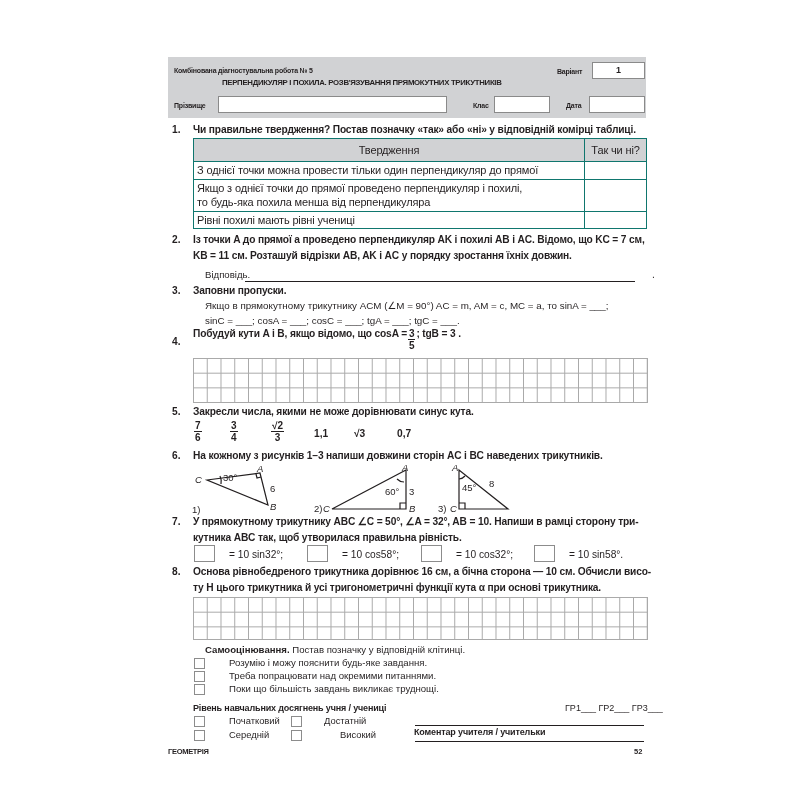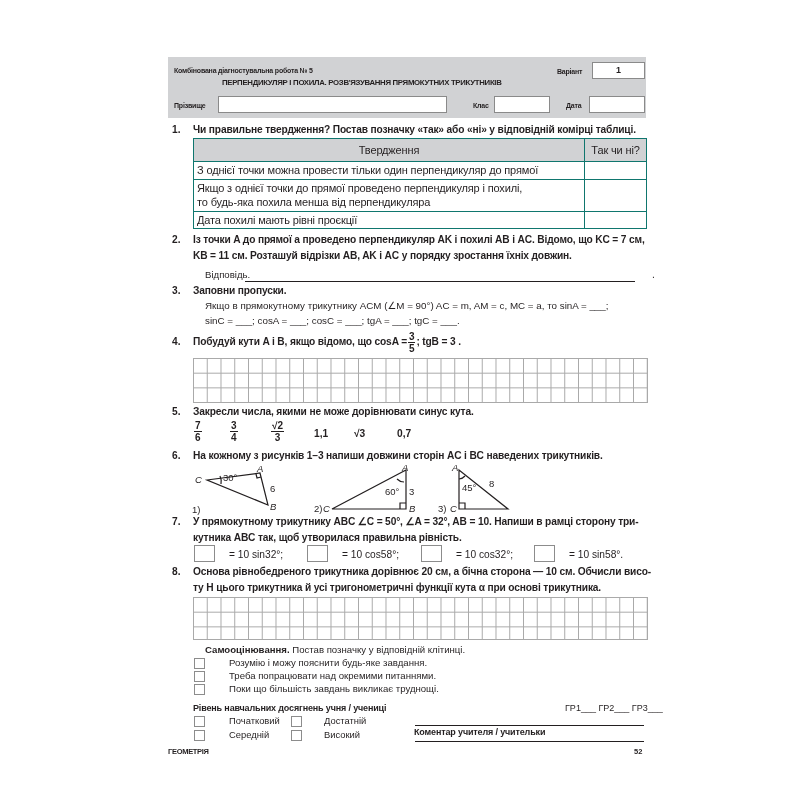--- a/index.html
+++ b/index.html
@@ -63,40 +63,40 @@
     <td class="ans"></td>
   </tr>
   <tr>
     <td>
       <div>Якщо з однієї точки до прямої проведено перпендикуляр і похилі,</div>
       <div>то будь-яка похила менша від перпендикуляра</div>
     </td>
     <td class="ans"></td>
   </tr>
   <tr>
-    <td>Дата похилі мають рівні проєкції</td>
+    <td>Рівні похилі мають рівні учениці</td>
     <td class="ans"></td>
   </tr>
 </tbody>
   </table>
 
 <span class="abs num" style="left:172px;top:234px;">2.</span>
 <span class="abs tb" style="left:193px;top:234px;">Із точки A до прямої a проведено перпендикуляр AK і похилі AB і AC. Відомо, що KC = 7 см,</span>
 <span class="abs tb" style="left:193px;top:250px;">KB = 11 см. Розташуй відрізки AB, AK і AC у порядку зростання їхніх довжин.</span>
 <span class="abs t" style="left:193px;top:269px;font-size:9.6px;">Відповідь.</span>
 <div class="abs" style="left:245px;top:270px;width:390px;height:12px;border-bottom:1px solid #231f20;"></div>
 <span class="abs t" style="left:640px;top:269px;">.</span>
 
 <span class="abs num" style="left:172px;top:285px;">3.</span>
 <span class="abs tb" style="left:193px;top:285px;">Заповни пропуски.</span>
 <span class="abs t" style="left:193px;top:300px;font-size:9.8px;">Якщо в прямокутному трикутнику ACM (∠M = 90°) AC = m,  AM = c,  MC = a,  то  sinA = ___;</span>
 <span class="abs t" style="left:193px;top:315px;font-size:9.8px;">sinC = ___;  cosA = ___;  cosC = ___;  tgA = ___;  tgC = ___.</span>
 
 <span class="abs num" style="left:172px;top:336px;">4.</span>
-<div class="abs tb" style="left:193px;top:328px;display:flex;align-items:center;height:28px;">
+<div class="abs tb" style="left:193px;top:328px;display:flex;align-items:flex-start;height:28px;">
   <span>Побудуй кути A і B, якщо відомо, що cosA =</span>
   <span class="frac" style="margin:0 1px;">
     <span class="n">3</span>
     <span>5</span>
   </span>
   <span>;  tgB = 3 .</span>
 </div>
 <div class="abs grid" style="left:193px;top:358px;width:455px;height:45px;"></div>
 
 <span class="abs num" style="left:172px;top:406px;">5.</span>
@@ -165,21 +165,21 @@
 <div class="ans-box" style="left:194px;top:545px;"></div>
 <span class="abs t" style="left:217px;top:549px;">= 10 sin32°;</span>
 <div class="ans-box" style="left:307px;top:545px;"></div>
 <span class="abs t" style="left:330px;top:549px;">= 10 cos58°;</span>
 <div class="ans-box" style="left:421px;top:545px;"></div>
 <span class="abs t" style="left:444px;top:549px;">= 10 cos32°;</span>
 <div class="ans-box" style="left:534px;top:545px;"></div>
 <span class="abs t" style="left:557px;top:549px;">= 10 sin58°.</span>
 
 <span class="abs num" style="left:172px;top:566px;">8.</span>
-<span class="abs tb" style="left:193px;top:566px;">Основа рівнобедреного трикутника дорівнює 20 см, а бічна сторона — 10 см. Обчисли висо-</span>
+<span class="abs tb" style="left:193px;top:566px;">Основа рівнобедреного трикутника дорівнює 16 см, а бічна сторона — 10 см. Обчисли висо-</span>
 <span class="abs tb" style="left:193px;top:582px;">ту H цього трикутника й усі тригонометричні функції кута α при основі трикутника.</span>
 <div class="abs grid" style="left:193px;top:597px;width:455px;height:43px;"></div>
 
 <div class="abs t" style="left:193px;top:644px;font-size:9.6px;">
   <span class="b">Самооцінювання.</span>
   <span>Постав позначку у відповідній клітинці.</span>
 </div>
 <div class="chk" style="left:194px;top:658px;"></div>
 <span class="abs t" style="left:217px;top:657px;font-size:9.6px;">Розумію і можу пояснити будь-яке завдання.</span>
 <div class="chk" style="left:194px;top:671px;"></div>
@@ -188,21 +188,21 @@
 <span class="abs t" style="left:217px;top:683px;font-size:9.6px;">Поки що більшість завдань викликає труднощі.</span>
 
 <span class="abs tb" style="left:193px;top:702px;font-size:9px;">Рівень навчальних досягнень учня / учениці</span>
 <div class="chk" style="left:194px;top:716px;"></div>
 <span class="abs t" style="left:217px;top:715px;font-size:9.4px;">Початковий</span>
 <div class="chk" style="left:291px;top:716px;"></div>
 <span class="abs t" style="left:312px;top:715px;font-size:9.4px;">Достатній</span>
 <div class="chk" style="left:194px;top:730px;"></div>
 <span class="abs t" style="left:217px;top:729px;font-size:9.4px;">Середній</span>
 <div class="chk" style="left:291px;top:730px;"></div>
-<span class="abs t" style="left:312px;top:729px;font-size:9.4px;">Високий</span>
+<span class="abs t" style="left:328px;top:729px;font-size:9.4px;">Високий</span>
 
 <span class="abs tb" style="left:414px;top:702px;font-size:9px;margin-top:24px;">Коментар учителя / учительки</span>
 <span class="abs t" style="left:553px;top:702px;font-size:9px;">ГР1___ ГР2___ ГР3___</span>
 <div class="line" style="left:415px;top:725px;width:229px;"></div>
 <div class="line" style="left:415px;top:741px;width:229px;"></div>
 
 <span class="abs" style="left:168px;top:747px;font-size:7.5px;font-weight:bold;letter-spacing:-0.3px;">ГЕОМЕТРІЯ</span>
 <span class="abs" style="left:634px;top:747px;font-size:7.5px;font-weight:bold;">52</span>
 
 </body></html>

